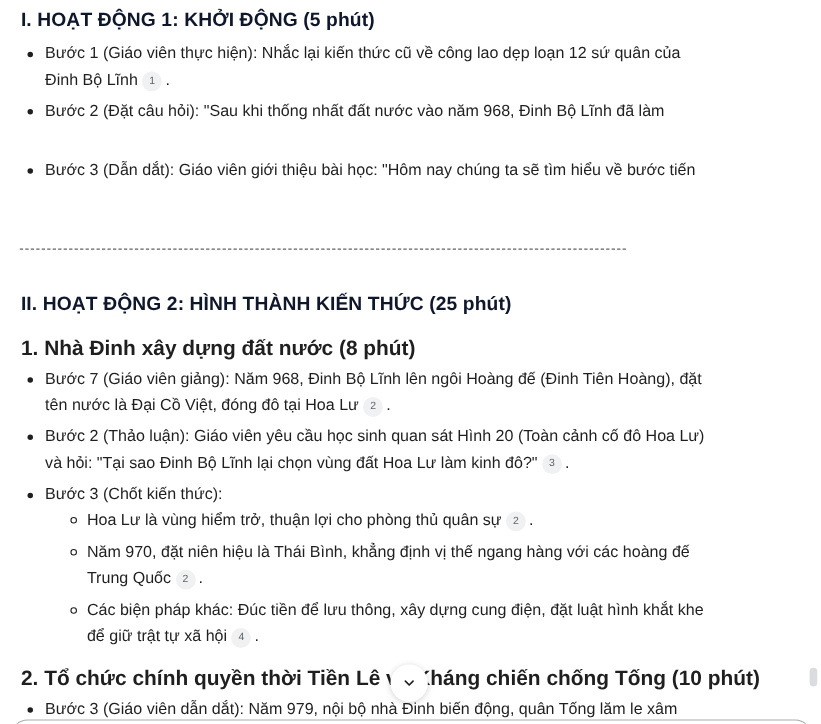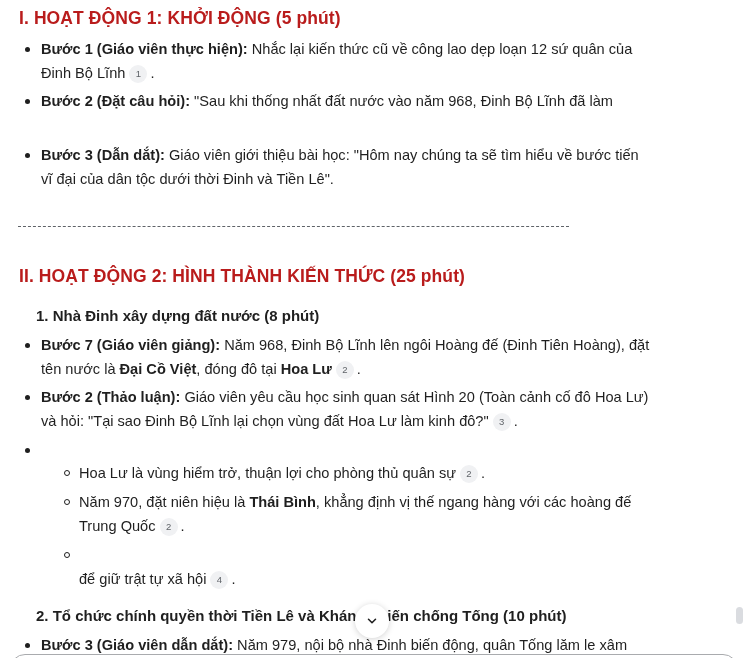--- a/index.html
+++ b/index.html
@@ -1,25 +1,25 @@
 <!DOCTYPE html>
 <html><head>
 <meta charset="utf-8">
 <style>
   * { box-sizing: border-box; margin: 0; padding: 0; }
   html, body { width: 746px; height: 658px; overflow: hidden; background: #ffffff; }
   body { font-family: "Liberation Sans", "DejaVu Sans", sans-serif; color: #1f1f1f; position: relative; }
   .content { position: absolute; left: 0; top: 0; width: 746px; }
-  h2.section { position: absolute; left: 19px; font-size: 17.5px; font-weight: bold; color: #b91c1c; white-space: nowrap; letter-spacing: 0.1px; }
-  h3.sub { position: absolute; left: 36px; font-size: 15px; font-weight: bold; color: #1f1f1f; white-space: nowrap; }
+  h2.section { position: absolute; left: 19px; font-size: 17.5px; font-weight: bold; color: #0f172a; white-space: nowrap; letter-spacing: 0.1px; }
+  h3.sub { position: absolute; left: 19px; font-size: 19px; font-weight: bold; color: #1f1f1f; white-space: nowrap; }
   .item { position: absolute; left: 41px; width: 625px; font-size: 14.6px; line-height: 24px; color: #1f1f1f; }
   .item .bullet { position: absolute; left: -16px; top: 10px; width: 5px; height: 5px; border-radius: 50%; background: #1f1f1f; }
   .subitem { position: absolute; left: 79px; width: 600px; font-size: 14.6px; line-height: 24px; color: #1f1f1f; }
   .subitem .bullet { position: absolute; left: -15px; top: 9px; width: 6px; height: 6px; border-radius: 50%; border: 1.2px solid #1f1f1f; background: transparent; }
-  b { font-weight: bold; }
+  b { font-weight: normal; }
   .cite { display: inline-block; width: 18px; height: 18px; border-radius: 50%; background: #f0f1f3; color: #5f6368; font-size: 9.5px; line-height: 18px; text-align: center; vertical-align: 1px; margin: 0 3px 0 4px; cursor: pointer; }
   .divider { position: absolute; left: 18px; top: 226px; width: 551px; height: 0; border-top: 1.3px dashed #5f6368; }
   .scroll-btn { position: absolute; left: 355px; top: 604px; width: 34px; height: 34px; border-radius: 50%; background: #ffffff; box-shadow: 0 1px 6px rgba(0,0,0,0.18); display: flex; align-items: center; justify-content: center; cursor: pointer; }
   .scroll-btn svg { width: 14px; height: 14px; }
   .scrollbar-thumb { position: absolute; left: 736px; top: 607px; width: 7px; height: 17px; border-radius: 4px; background: #dadce0; }
   .input-edge { position: absolute; left: 10px; top: 654px; width: 728px; height: 30px; border: 1px solid #a9abae; border-radius: 26px; background: #ffffff; }
 </style>
 </head>
 <body>
 
@@ -34,21 +34,20 @@
   </div>
 
   <div class="item" style="top:89px;">
     <span class="bullet"></span>
     <b>Bước 2 (Đặt câu hỏi):</b><span> "Sau khi thống nhất đất nước vào năm 968, Đinh Bộ Lĩnh đã làm</span><br>
   </div>
 
   <div class="item" style="top:143px;">
     <span class="bullet"></span>
     <b>Bước 3 (Dẫn dắt):</b><span> Giáo viên giới thiệu bài học: "Hôm nay chúng ta sẽ tìm hiểu về bước tiến</span><br>
-    <span>vĩ đại của dân tộc dưới thời Đinh và Tiền Lê".</span>
   </div>
 
   <div class="divider"></div>
 
   <h2 class="section" style="top:266px;text-align:center;">II. HOẠT ĐỘNG 2: HÌNH THÀNH KIẾN THỨC (25 phút)</h2>
 
   <h3 class="sub" style="top:307px;">1. Nhà Đinh xây dựng đất nước (8 phút)</h3>
 
   <div class="item" style="top:333px;">
     <span class="bullet"></span>
@@ -57,36 +56,37 @@
   </div>
 
   <div class="item" style="top:385px;">
     <span class="bullet"></span>
     <b>Bước 2 (Thảo luận):</b><span> Giáo viên yêu cầu học sinh quan sát Hình 20 (Toàn cảnh cố đô Hoa Lư)</span><br>
     <span>và hỏi: "Tại sao Đinh Bộ Lĩnh lại chọn vùng đất Hoa Lư làm kinh đô?"</span><span class="cite">3</span><span>.</span>
   </div>
 
   <div class="item" style="top:438px;">
     <span class="bullet"></span>
+    <b>Bước 3 (Chốt kiến thức):</b>
   </div>
 
   <div class="subitem" style="top:461px;">
     <span class="bullet"></span>
     <span>Hoa Lư là vùng hiểm trở, thuận lợi cho phòng thủ quân sự</span><span class="cite">2</span><span>.</span>
   </div>
 
   <div class="subitem" style="top:490px;">
     <span class="bullet"></span>
     <span>Năm 970, đặt niên hiệu là </span><b>Thái Bình</b><span>, khẳng định vị thế ngang hàng với các hoàng đế</span><br>
     <span>Trung Quốc</span><span class="cite">2</span><span>.</span>
   </div>
 
   <div class="subitem" style="top:543px;">
     <span class="bullet"></span>
-    <br>
+    <span>Các biện pháp khác: Đúc tiền để lưu thông, xây dựng cung điện, đặt luật hình khắt khe</span><br>
     <span>để giữ trật tự xã hội</span><span class="cite">4</span><span>.</span>
   </div>
 
   <h3 class="sub" style="top:607px;">2. Tổ chức chính quyền thời Tiền Lê và Kháng chiến chống Tống (10 phút)</h3>
 
   <div class="item" style="top:633px;">
     <span class="bullet"></span>
     <b>Bước 3 (Giáo viên dẫn dắt):</b><span> Năm 979, nội bộ nhà Đinh biến động, quân Tống lăm le xâm</span>
   </div>
 </div>

